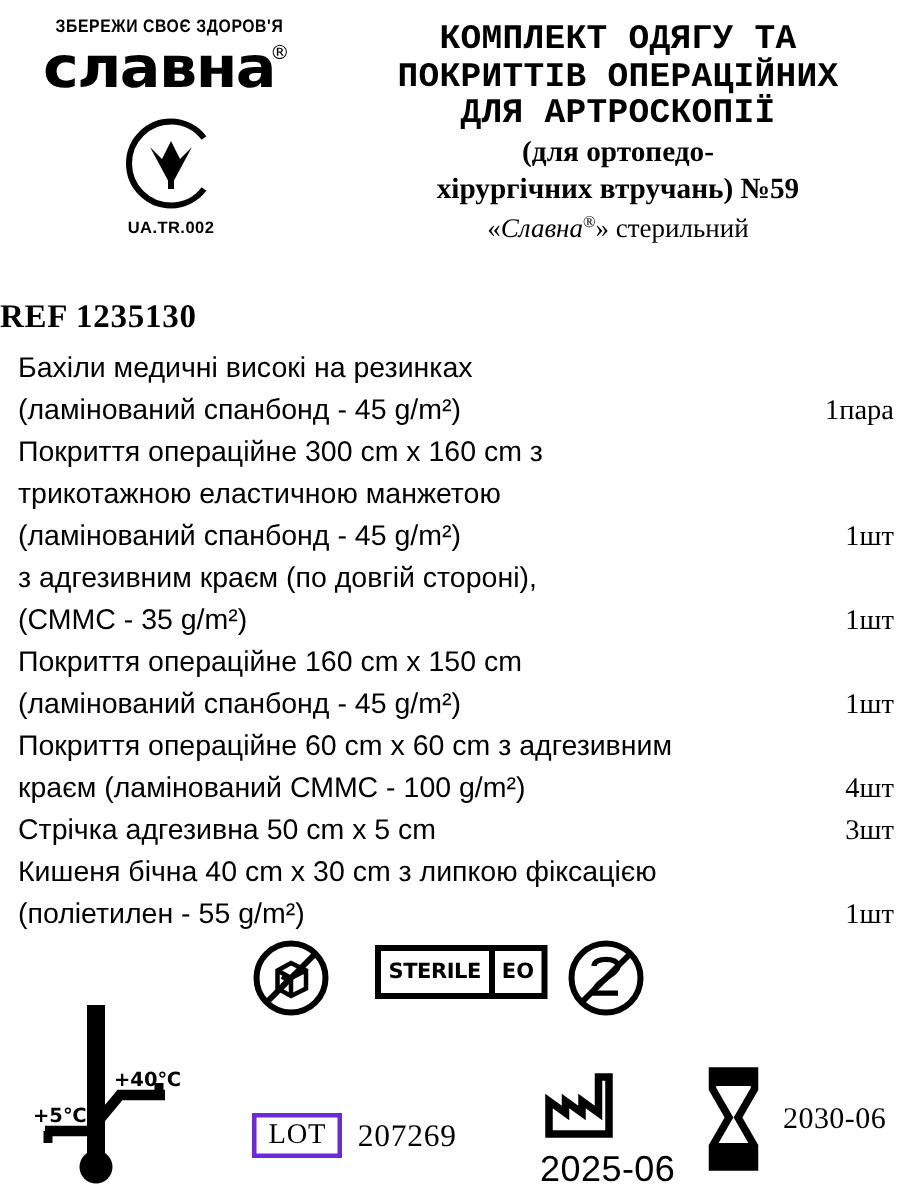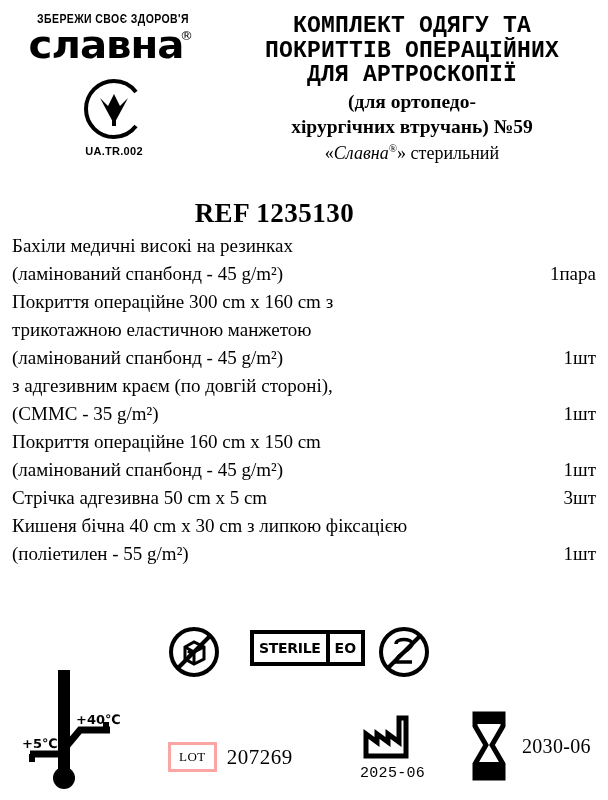--- a/index.html
+++ b/index.html
@@ -114,40 +114,40 @@
     font-size: 11px;
     vertical-align: super;
   }
 
   
   .ref-line {
     position: absolute;
     top: 198px;
     left: 0;
     width: 549px;
-    text-align: center;
-    font-family: "Liberation Serif", serif;
-    font-weight: bold;
-    font-size: 27px;
+    text-align: left;
+    font-family: "Liberation Serif", serif;
+    font-weight: bold;
+    font-size: 22px;
     letter-spacing: 0.5px;
   }
 
   
   .content-list {
     position: absolute;
     top: 232px;
     left: 12px;
     width: 584px;
   }
   .item-row {
     position: relative;
     min-height: 28px;
   }
   .item-line {
-    font-family: Liberation Serif, serif;
+    font-family: Liberation Sans, sans-serif;
     font-size: 19px;
     line-height: 28px;
     white-space: nowrap;
   }
   .item-qty {
     position: absolute;
     right: 0;
     bottom: 0;
     font-family: "Liberation Serif", serif;
     font-size: 19px;
@@ -215,42 +215,42 @@
     top: 664px;
   }
   .lot-block {
     position: absolute;
     left: 168px;
     top: 742px;
     display: flex;
     align-items: center;
   }
   .lot-box {
-    border: 3px solid #fca5a5;
+    border: 3px solid #6d28d9;
     padding: 1px 8px;
     font-family: "Liberation Serif", serif;
-    font-size: 13px;
+    font-size: 19px;
     line-height: 22px;
     letter-spacing: 0.5px;
   }
   .lot-value {
     margin-left: 10px;
     font-family: "Liberation Serif", serif;
     font-size: 21px;
     letter-spacing: 0.5px;
   }
   .mfg-block {
     position: absolute;
     left: 360px;
     top: 712px;
     text-align: left;
   }
   .mfg-date {
-    font-family: Liberation Mono, monospace;
-    font-size: 15px;
+    font-family: Liberation Sans, sans-serif;
+    font-size: 24px;
     margin-top: 1px;
     letter-spacing: 0.3px;
   }
   .exp-block {
     position: absolute;
     left: 466px;
     top: 710px;
     display: flex;
     align-items: center;
   }
@@ -318,20 +318,25 @@
     <div class="item-line">(СММС - 35 g/m²)</div>
     <div class="item-qty">1шт</div>
   </div>
 
   <div class="item-row">
     <div class="item-line">Покриття операційне 160 cm х 150 cm</div>
     <div class="item-line">(ламінований спанбонд - 45 g/m²)</div>
     <div class="item-qty">1шт</div>
   </div>
 
+  <div class="item-row">
+    <div class="item-line">Покриття операційне 60 cm х 60 cm з адгезивним</div>
+    <div class="item-line">краєм (ламінований СММС - 100 g/m²)</div>
+    <div class="item-qty">4шт</div>
+  </div>
 
   <div class="item-row">
     <div class="item-line">Стрічка адгезивна 50 cm х 5 cm</div>
     <div class="item-qty">3шт</div>
   </div>
 
   <div class="item-row">
     <div class="item-line">Кишеня бічна 40 cm х 30 cm з липкою фіксацією</div>
     <div class="item-line">(поліетилен - 55 g/m²)</div>
     <div class="item-qty">1шт</div>

